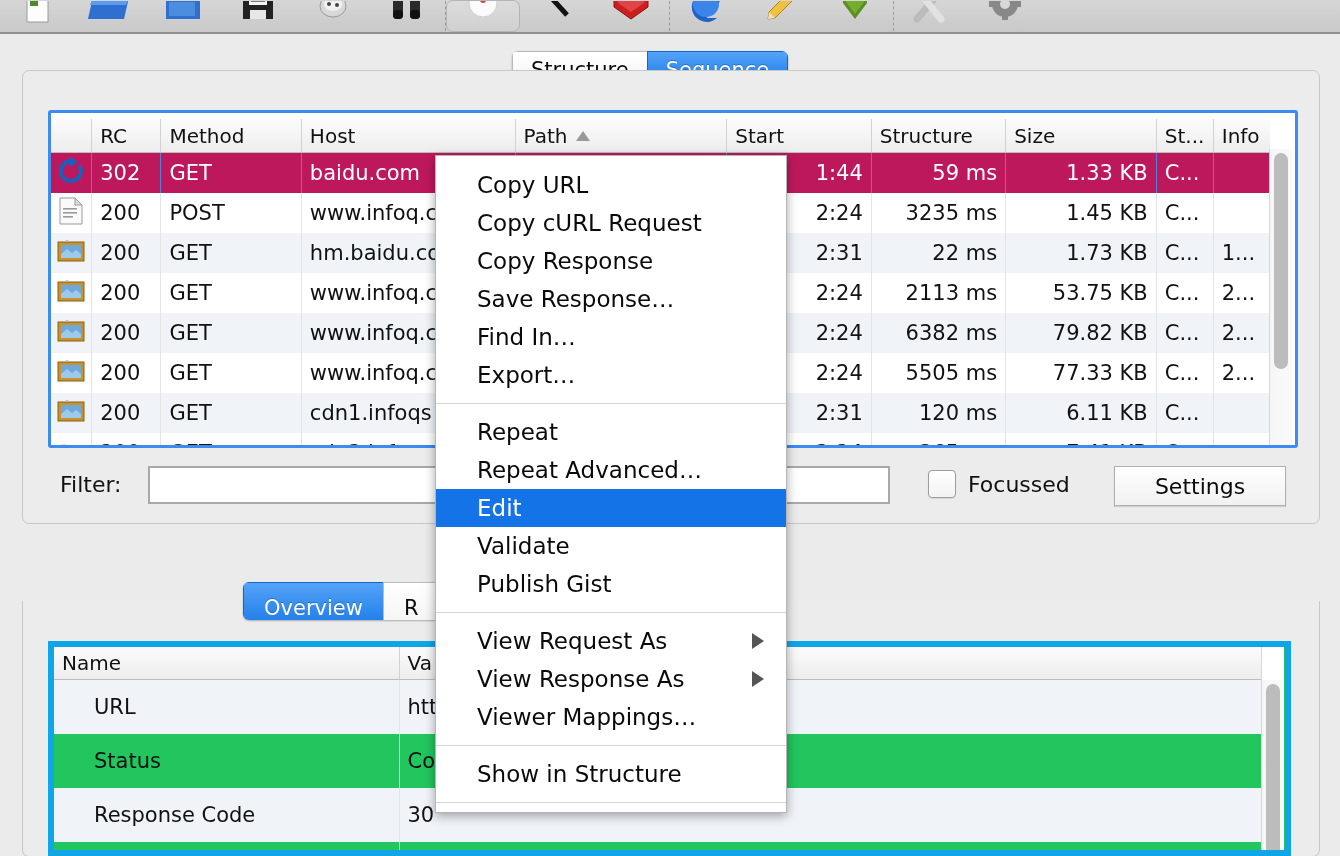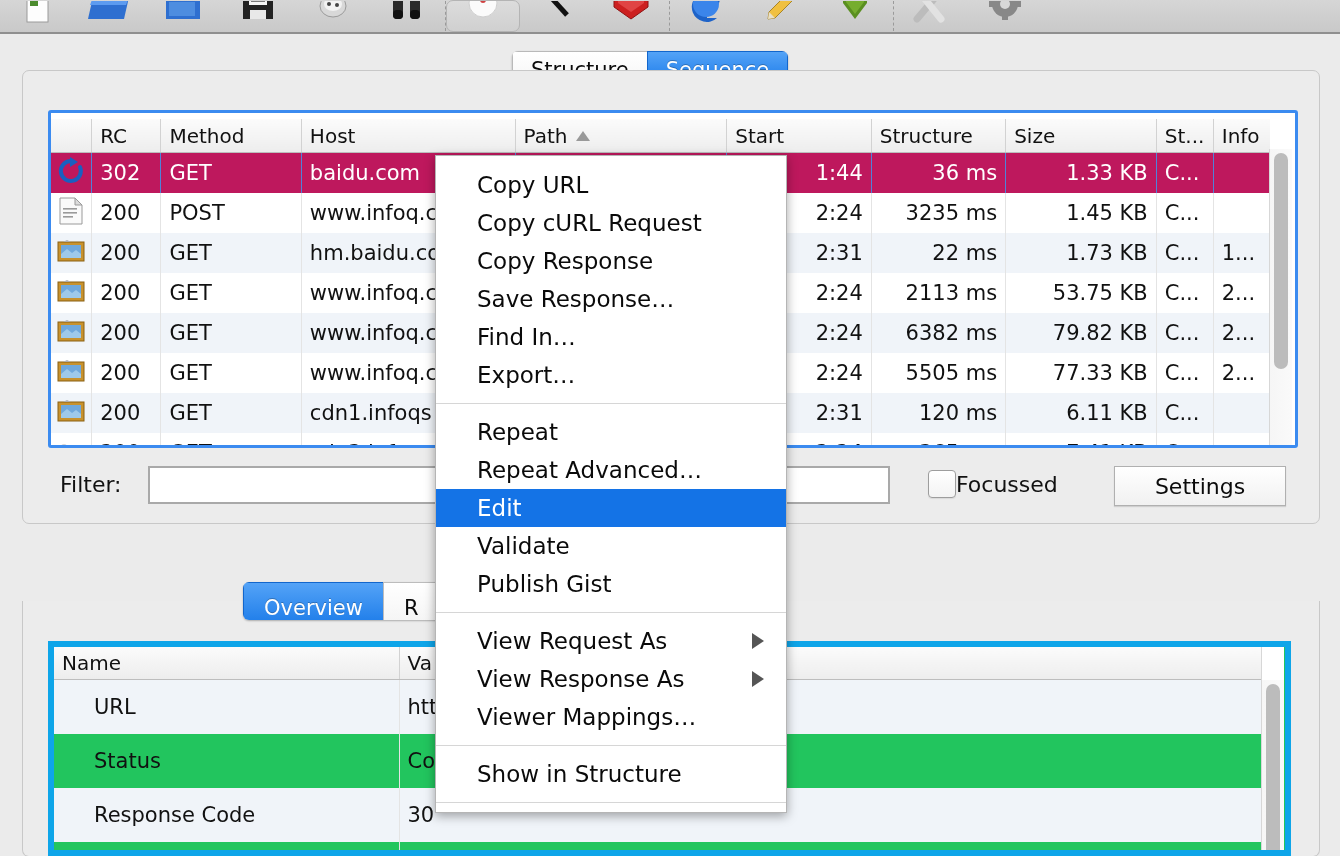--- a/index.html
+++ b/index.html
@@ -83,21 +83,21 @@
 
   
   .filter-row{position:absolute;left:48px;top:466px;width:1250px;height:44px;}
   .filter-label{position:absolute;left:12px;top:6px;font-size:22px;color:#111;}
   .filter-input{
     position:absolute;left:100px;top:0;width:742px;height:38px;
     border:2px solid #a9a9a9;background:#fff;box-sizing:border-box;
     font-size:20px;padding:0 7px;outline:none;border-radius:0;
     font-family:"DejaVu Sans","Liberation Sans",sans-serif;
   }
-  .chk-wrap{position:absolute;left:880px;top:4px;display:flex;align-items:center;}
+  .chk-wrap{position:absolute;left:880px;top:4px;display:flex;align-items:center;gap:12px;}
   .chk{width:26px;height:26px;border:1px solid #9d9d9d;border-radius:4px;
     background:linear-gradient(to bottom,#ffffff,#f3f3f3);box-shadow:0 1px 1px rgba(0,0,0,.08);}
   .chk-label{font-size:22px;color:#111;}
   .btn{
     position:absolute;left:1066px;top:0;width:170px;height:38px;
     border:1px solid #b0b0b0;border-radius:0;
     background:linear-gradient(to bottom,#ffffff,#f1f1f1);
     display:flex;align-items:center;justify-content:center;font-size:22px;color:#0b0b0b;
     box-shadow:0 1px 1px rgba(0,0,0,.12);
   }
@@ -321,21 +321,21 @@
         <tr class="sel">
           <td class="c-icon"><svg width="30" height="30" viewBox="0 0 30 30">
               <path d="M15 5 a10 10 0 1 0 9 6" stroke="#1a5fc0" stroke-width="4" fill="none" stroke-linecap="round"></path>
               <path d="M14 1 l8 5 l-8 5 Z" fill="#1a5fc0"></path>
             </svg></td>
           <td class="">302</td>
           <td class="">GET</td>
           <td class="">baidu.com</td>
           <td class=""></td>
           <td class="num">1:44</td>
-          <td class="num">36 ms</td>
+          <td class="num">59 ms</td>
           <td class="num">1.33 KB</td>
           <td class="">C...</td>
           <td class=""></td>
         </tr>
         <tr>
           <td class="c-icon"><svg width="28" height="30" viewBox="0 0 28 30">
               <path d="M3 2 h15 l7 7 v19 H3 Z" fill="#fafafa" stroke="#9a9a9a"></path>
               <path d="M18 2 l7 7 h-7 Z" fill="#dcdcdc" stroke="#9a9a9a"></path>
               <g fill="#9a9a9a">
                 <rect x="6" y="12" width="14" height="1.6"></rect>

